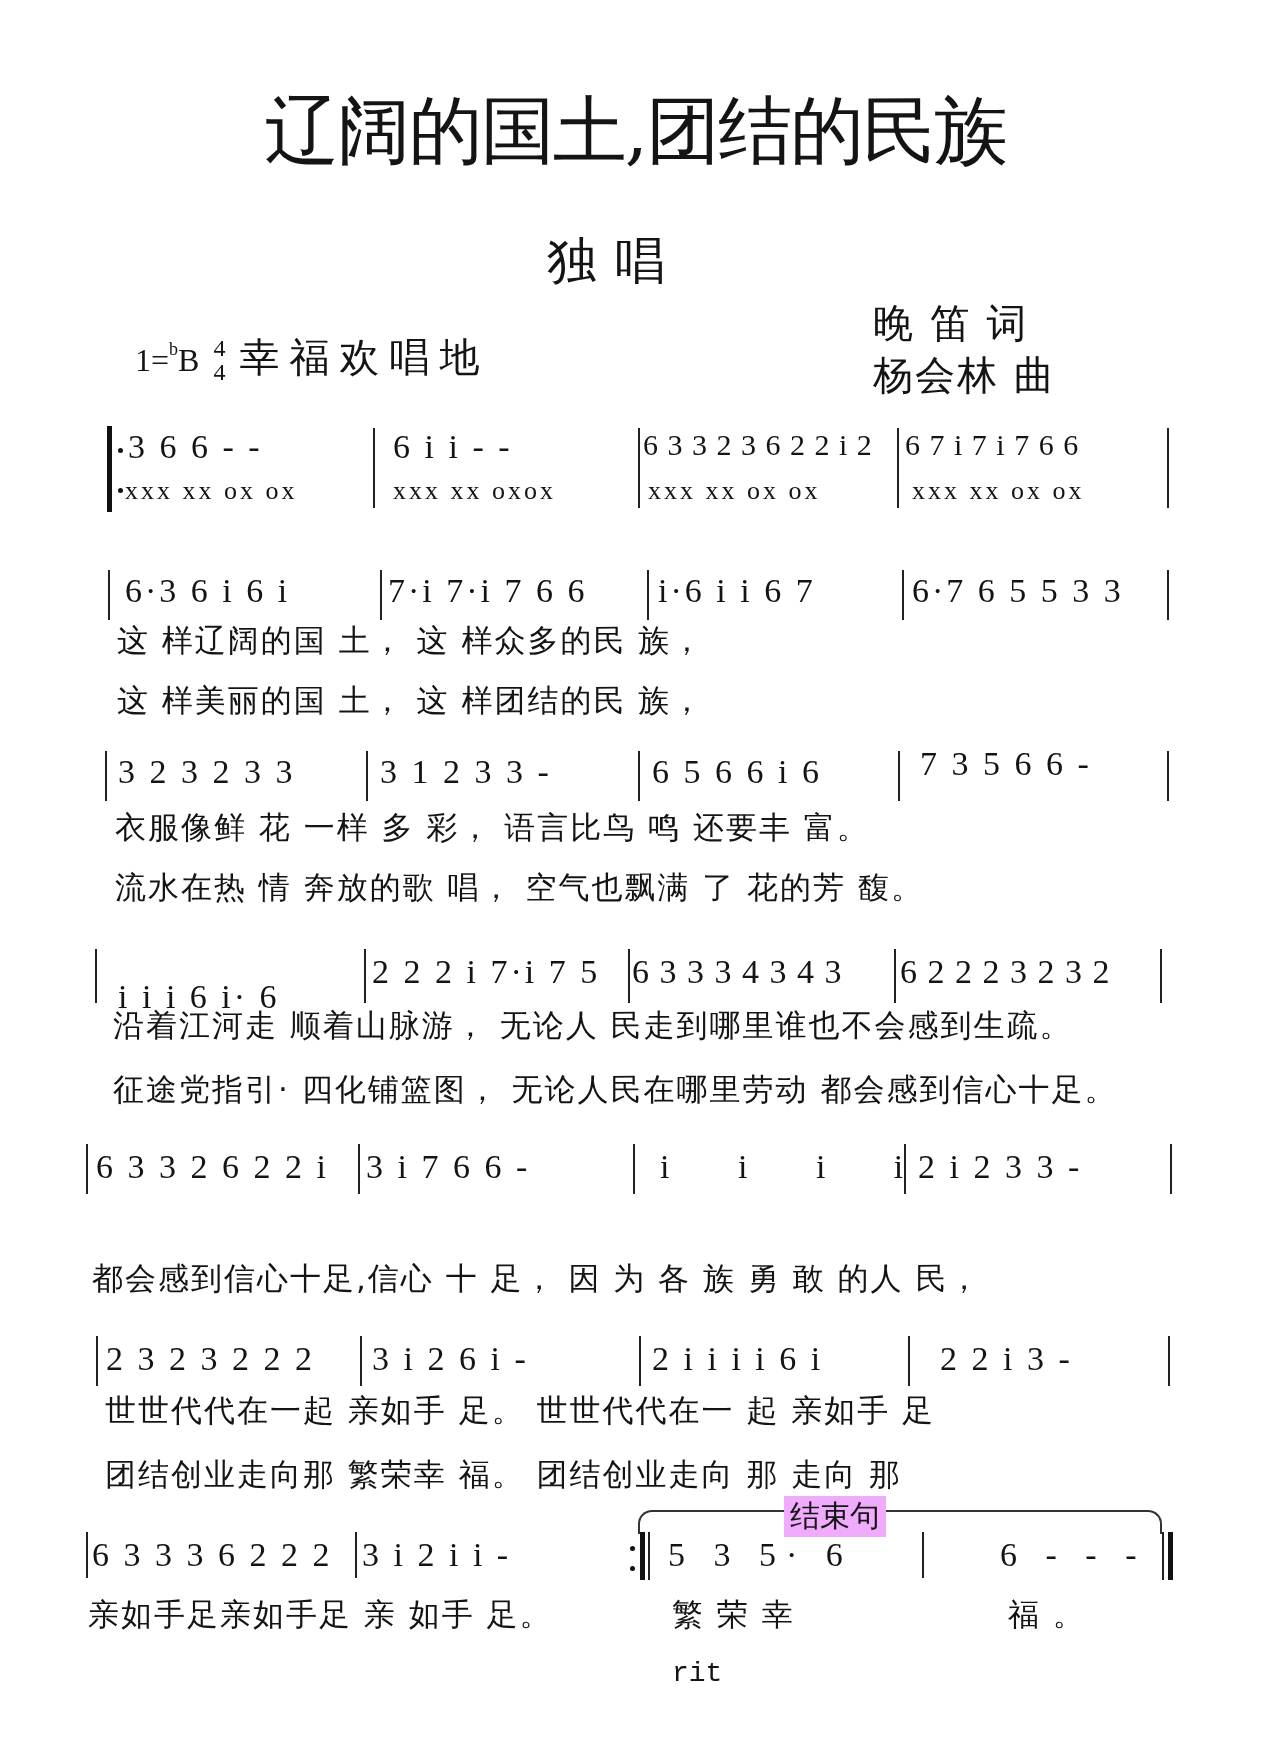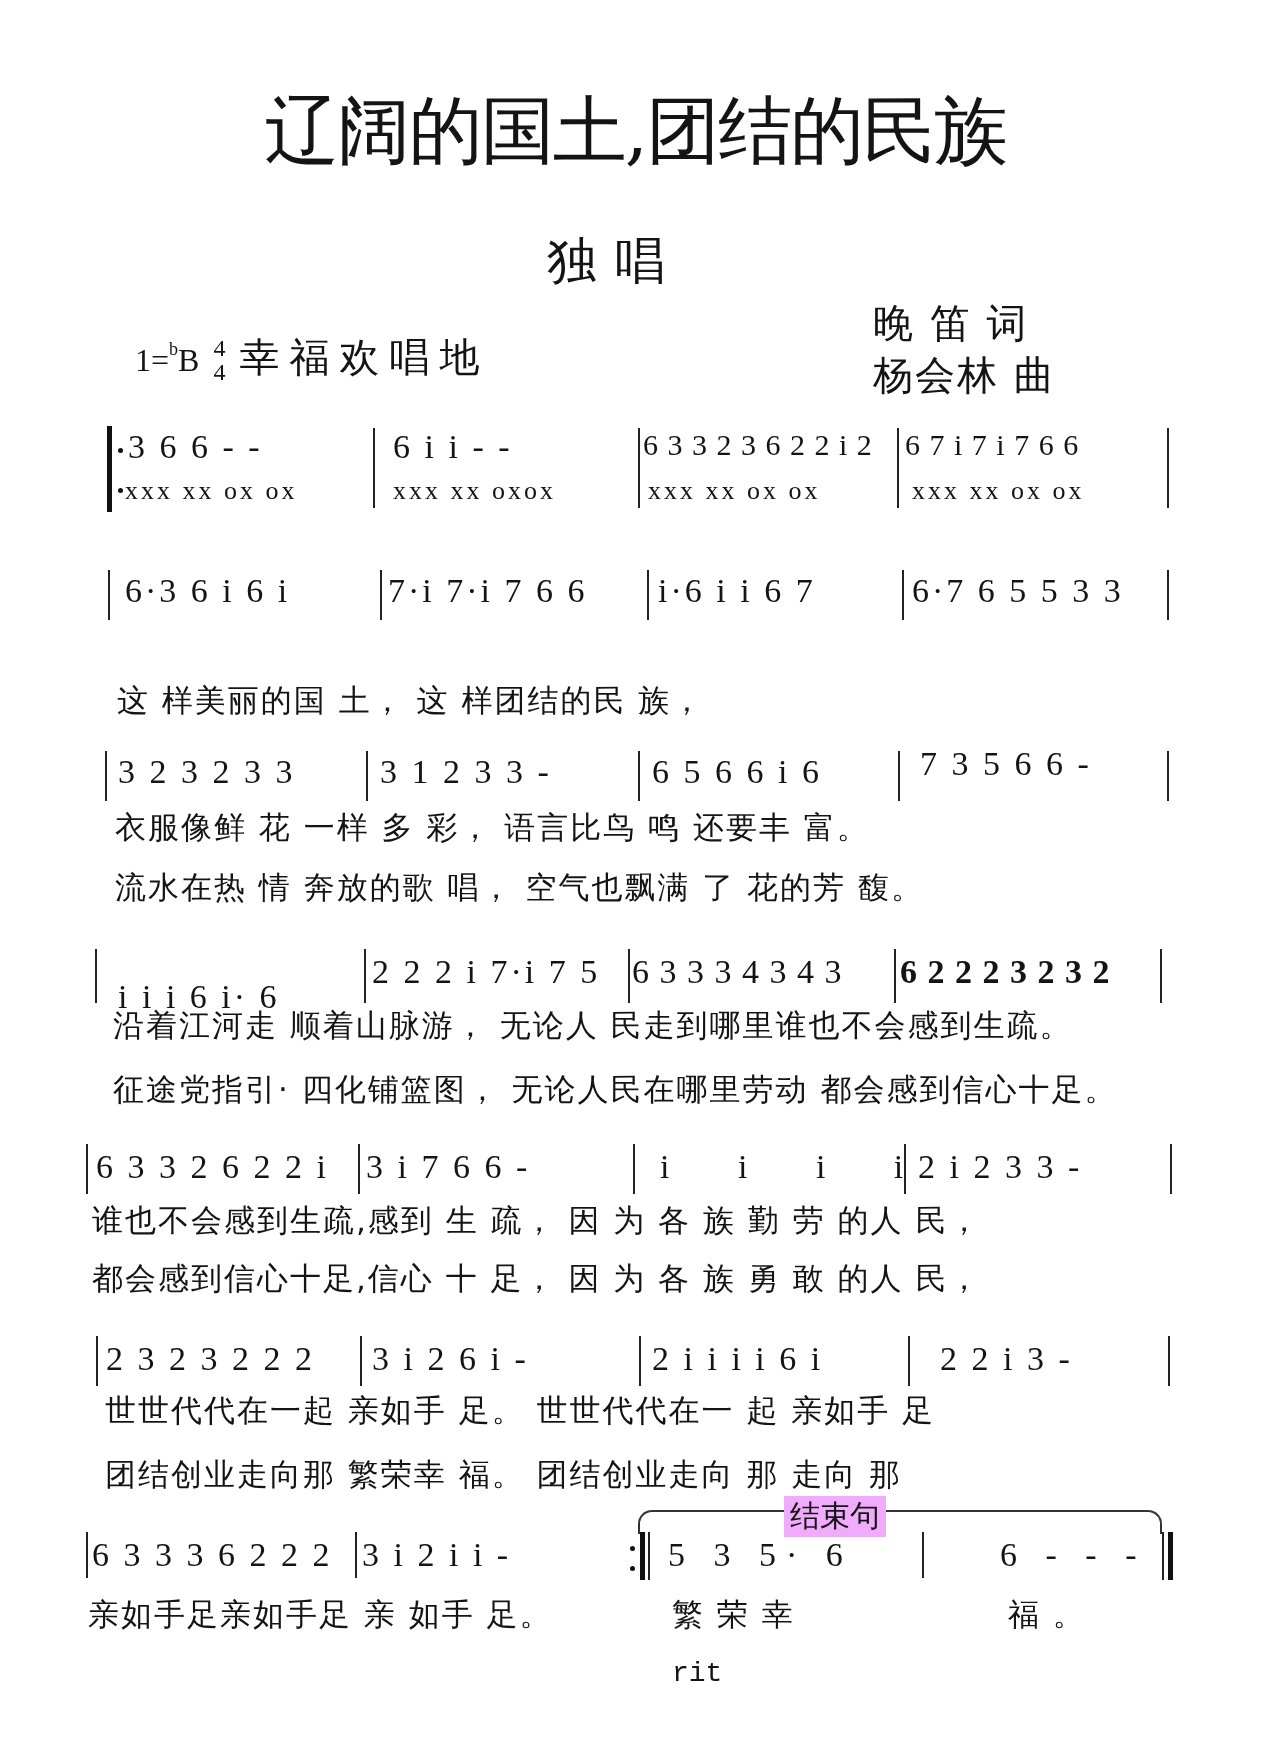--- a/index.html
+++ b/index.html
@@ -66,20 +66,21 @@
 <div class="system" style="top:560px; height:170px;">
   <div class="bar" style="left:108px; top:10px; height:50px;"></div>
   <div class="notes" style="left:125px; top:12px;">6·3 6 i 6 i</div>
   <div class="bar" style="left:380px; top:10px; height:50px;"></div>
   <div class="notes" style="left:388px; top:12px;">7·i 7·i 7 6 6</div>
   <div class="bar" style="left:647px; top:10px; height:50px;"></div>
   <div class="notes" style="left:658px; top:12px;">i·6 i i 6 7</div>
   <div class="bar" style="left:902px; top:10px; height:50px;"></div>
   <div class="notes" style="left:912px; top:12px;">6·7 6 5 5 3 3</div>
   <div class="bar" style="left:1167px; top:10px; height:50px;"></div>
+  <div class="lyric" style="left:117px; top:60px;">这  样辽阔的国    土，  这  样众多的民    族，</div>
   <div class="lyric" style="left:117px; top:120px;">这  样美丽的国    土，  这  样团结的民    族，</div>
 </div>
 
 <div class="system" style="top:745px; height:170px;">
   <div class="bar" style="left:105px; top:6px; height:50px;"></div>
   <div class="notes" style="left:118px; top:8px;">3 2 3 2 3 3</div>
   <div class="bar" style="left:366px; top:6px; height:50px;"></div>
   <div class="notes" style="left:380px; top:8px;">3 1 2 3 3 -</div>
   <div class="bar" style="left:638px; top:6px; height:50px;"></div>
   <div class="notes" style="left:652px; top:8px;">6 5 6 6 i 6</div>
@@ -91,37 +92,36 @@
 </div>
 
 <div class="system" style="top:945px; height:170px;">
   <div class="bar" style="left:95px; top:4px; height:54px;"></div>
   <div class="notes" style="left:118px; top:8px;margin-top:25px;">i i i 6 i· 6</div>
   <div class="bar" style="left:364px; top:4px; height:54px;"></div>
   <div class="notes" style="left:372px; top:8px;">2 2 2 i 7·i 7 5</div>
   <div class="bar" style="left:628px; top:4px; height:54px;"></div>
   <div class="notes" style="left:632px; top:8px; letter-spacing:1px;">6 3 3 3 4 3 4 3</div>
   <div class="bar" style="left:894px; top:4px; height:54px;"></div>
-  <div class="notes" style="left:900px; top:8px; letter-spacing:1px;font-weight:bold;">6 2 2 2 3 2 3 2</div>
+  <div class="notes" style="left:900px; top:8px; letter-spacing:1px;">6 2 2 2 3 2 3 2</div>
   <div class="bar" style="left:1160px; top:4px; height:54px;"></div>
   <div class="lyric" style="left:113px; top:60px;">沿着江河走   顺着山脉游，  无论人 民走到哪里谁也不会感到生疏。</div>
   <div class="lyric" style="left:113px; top:124px;">征途党指引·  四化铺篮图，  无论人民在哪里劳动 都会感到信心十足。</div>
 </div>
 
 <div class="system" style="top:1140px; height:170px;">
   <div class="bar" style="left:86px; top:4px; height:50px;"></div>
   <div class="notes" style="left:96px; top:8px;">6 3 3 2 6 2 2 i</div>
   <div class="bar" style="left:358px; top:4px; height:50px;"></div>
   <div class="notes" style="left:366px; top:8px;">3 i 7 6 6 -</div>
   <div class="bar" style="left:633px; top:4px; height:50px;"></div>
   <div class="notes" style="left:660px; top:8px; letter-spacing:30px;">i i i i</div>
   <div class="bar" style="left:904px; top:4px; height:50px;"></div>
   <div class="notes" style="left:918px; top:8px;">2 i 2 3 3 -</div>
   <div class="bar" style="left:1170px; top:4px; height:50px;"></div>
-  <div class="lyric" style="left:92px; top:60px;">谁也不会感到生疏,感到 生   疏，  因  为  各  族  勤 劳 的人 民，</div>
   <div class="lyric" style="left:92px; top:118px;">都会感到信心十足,信心 十   足，  因  为  各  族  勇 敢 的人 民，</div>
 </div>
 
 <div class="system" style="top:1326px; height:170px;">
   <div class="bar" style="left:96px; top:10px; height:50px;"></div>
   <div class="notes" style="left:106px; top:14px;">2 3 2 3 2 2 2</div>
   <div class="bar" style="left:360px; top:10px; height:50px;"></div>
   <div class="notes" style="left:372px; top:14px;">3 i 2 6 i -</div>
   <div class="bar" style="left:639px; top:10px; height:50px;"></div>
   <div class="notes" style="left:652px; top:14px;">2 i i i i 6 i</div>

